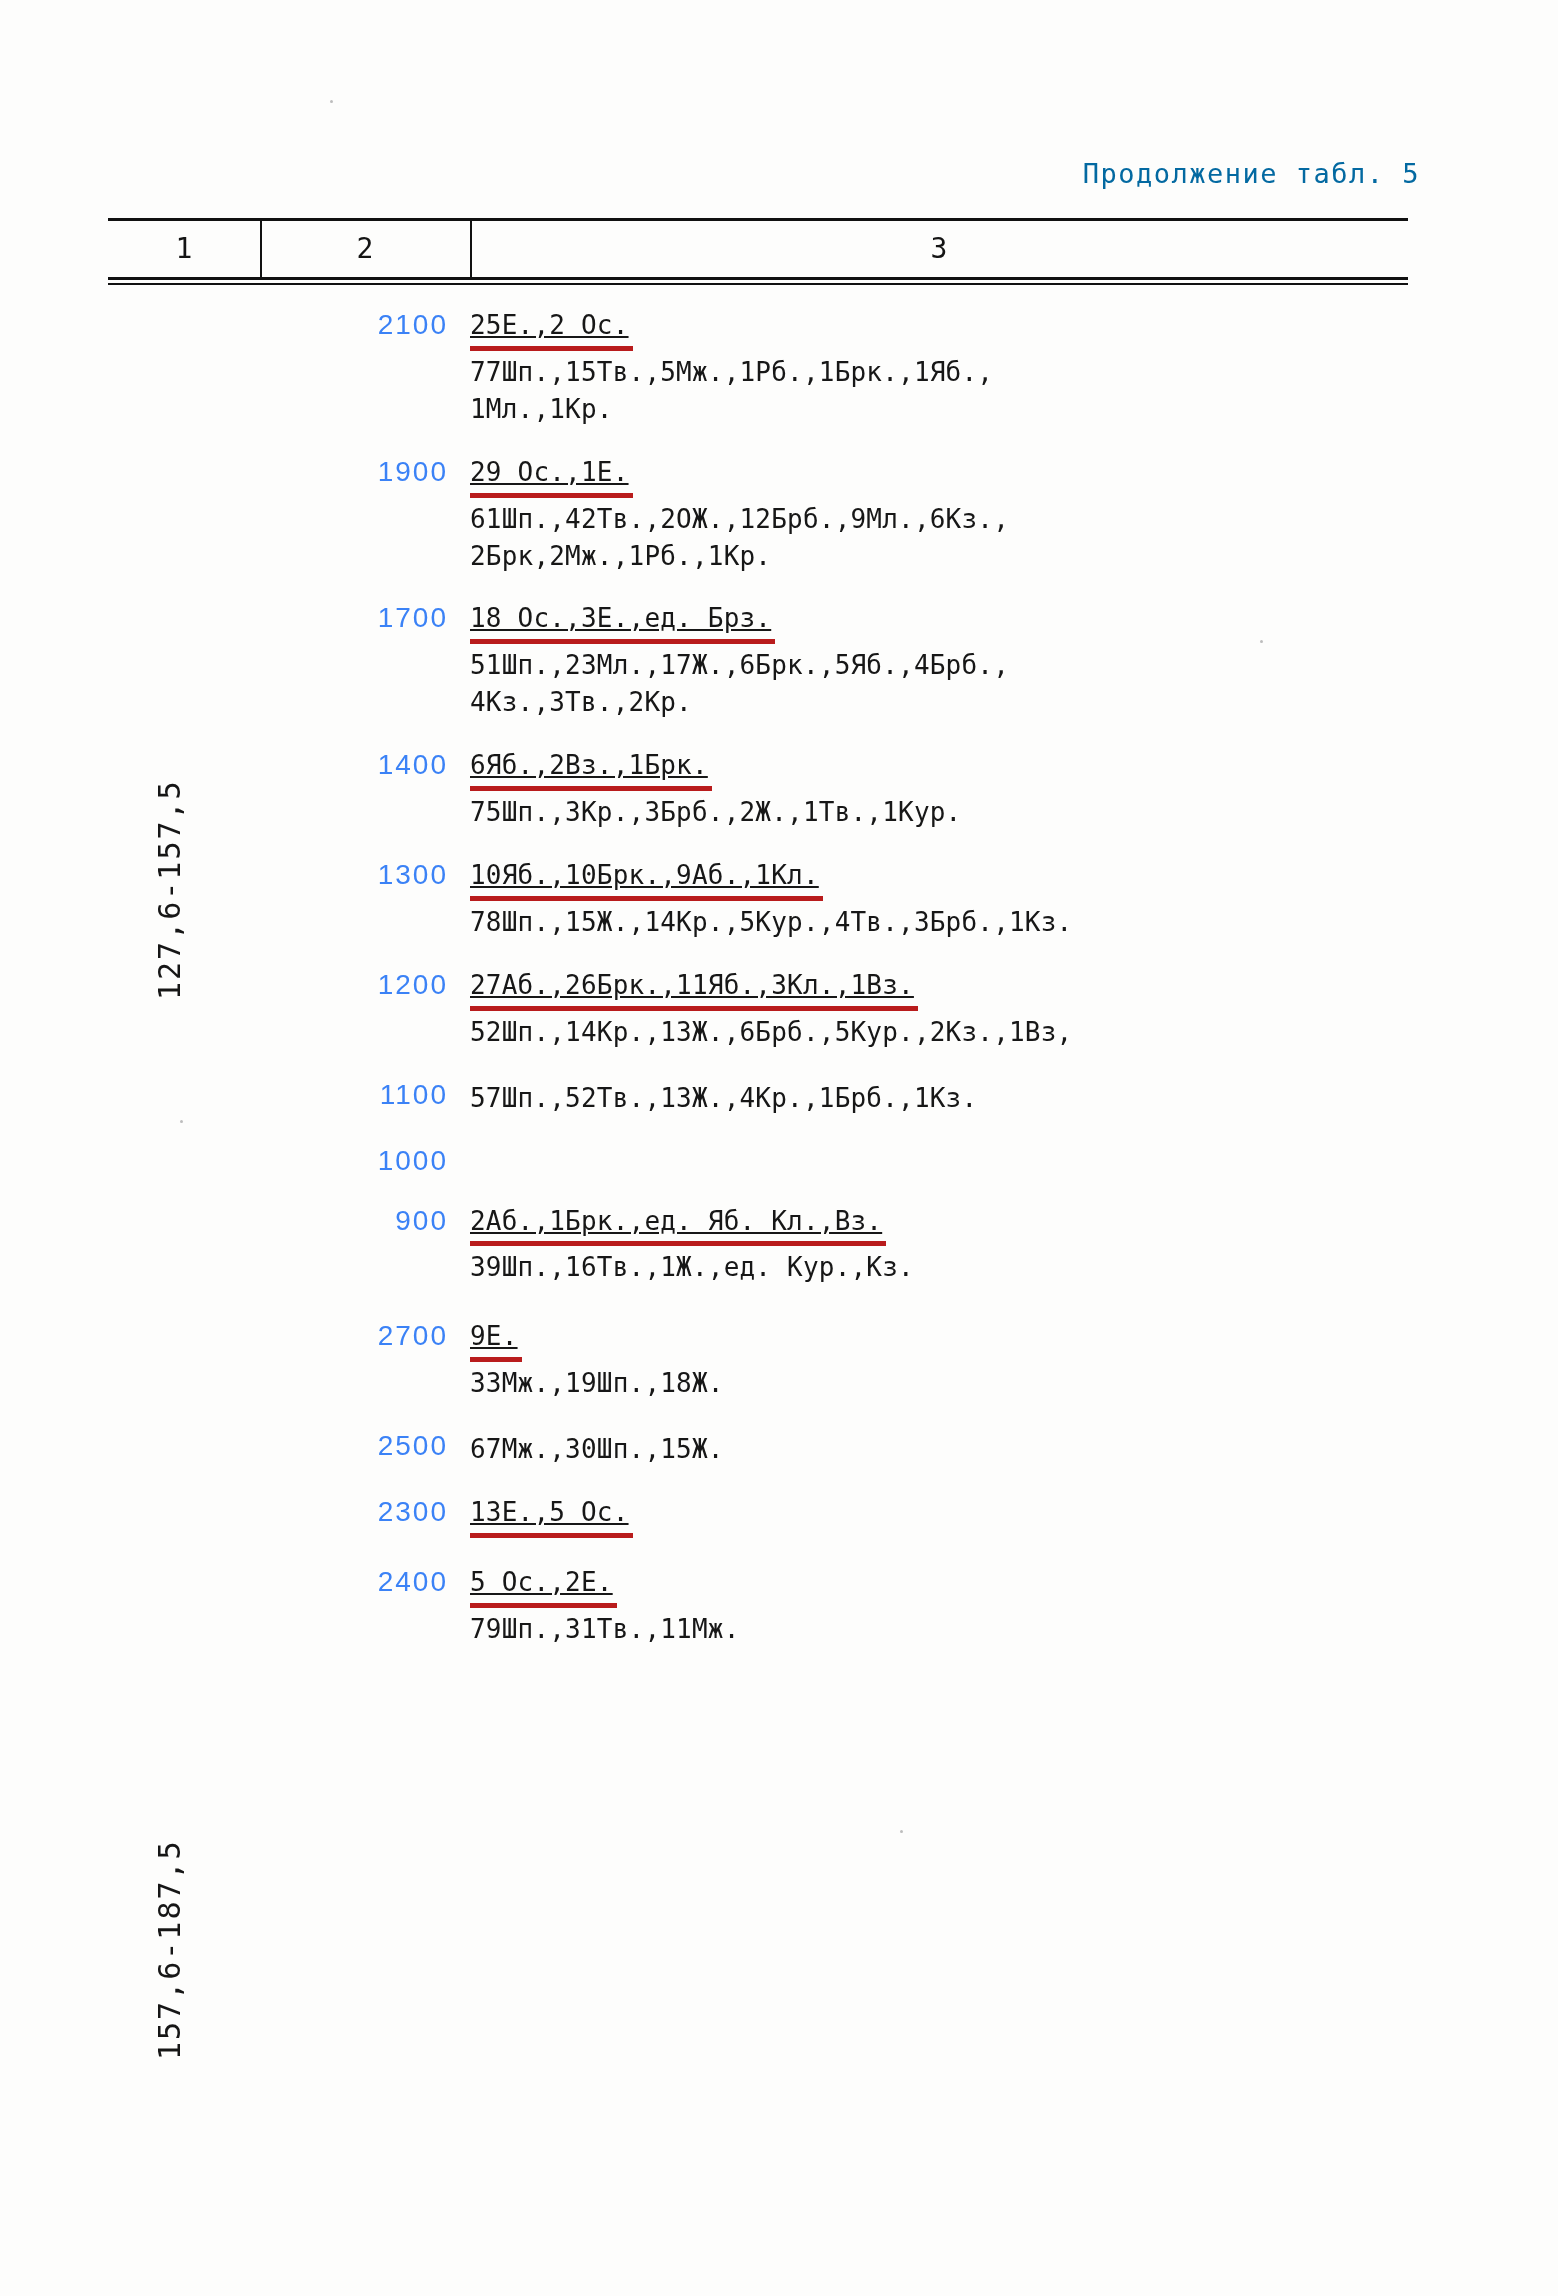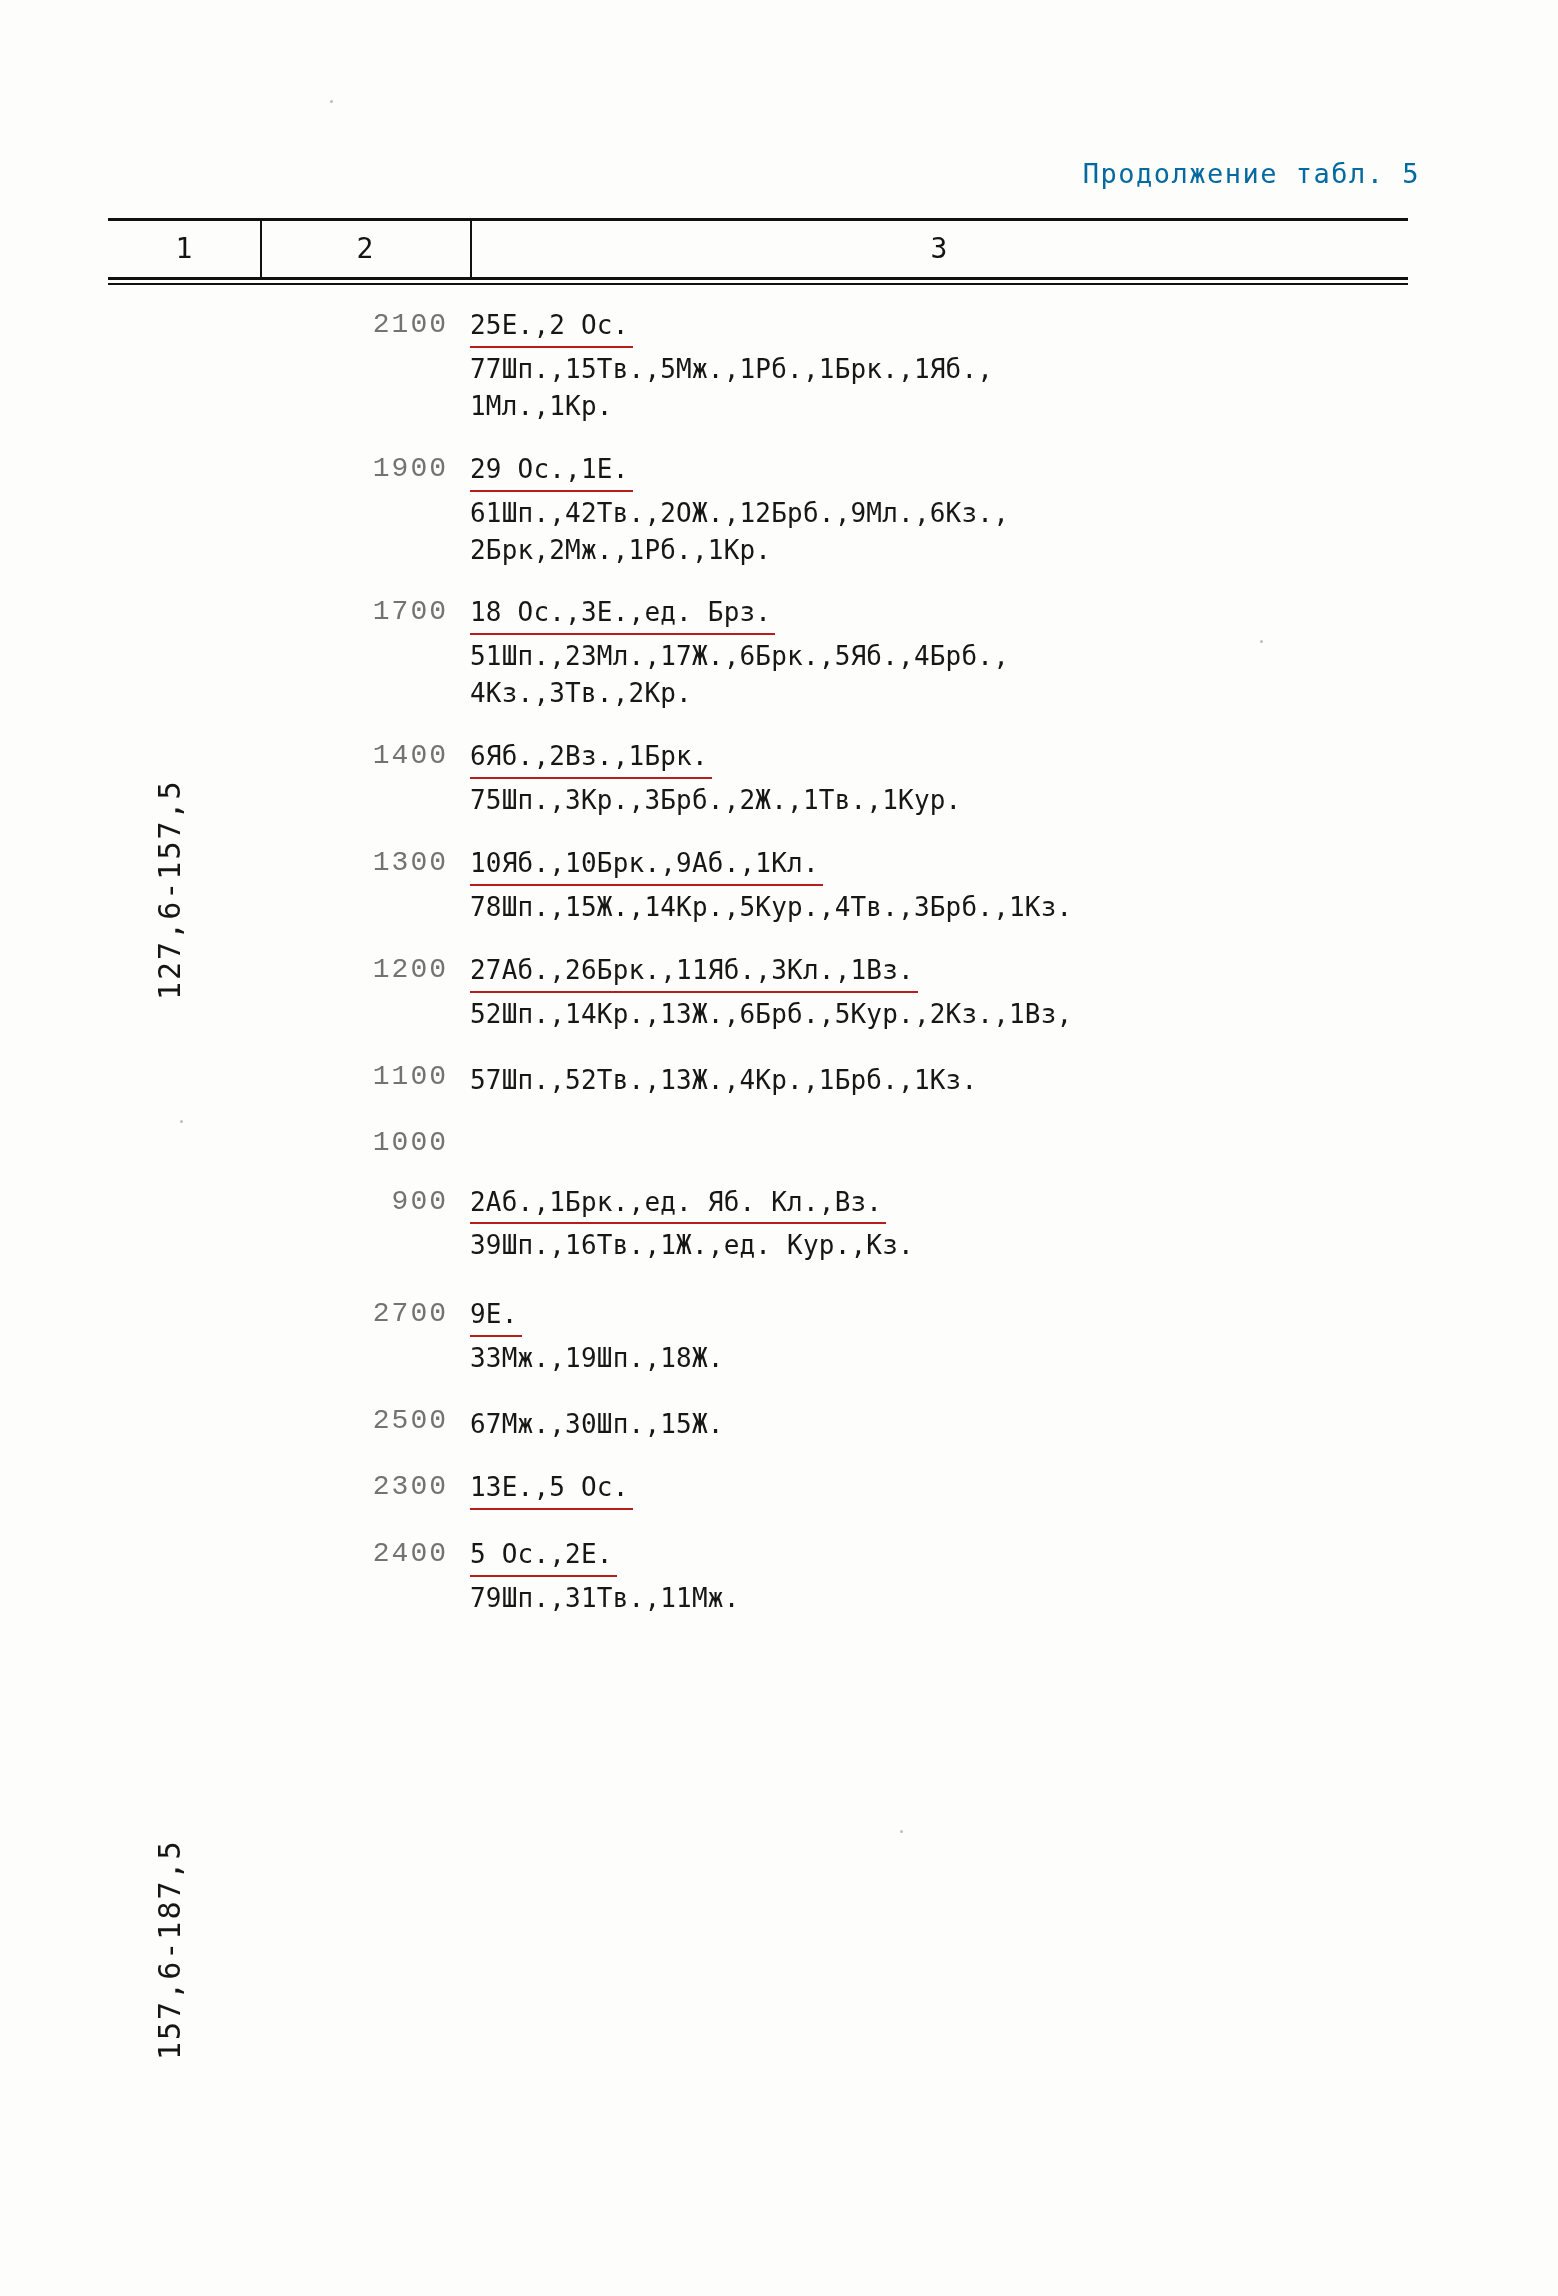--- a/index.html
+++ b/index.html
@@ -84,39 +84,40 @@
     display: flex;
     align-items: flex-start;
     margin-bottom: 26px;
   }
   .row.gap-big { margin-bottom: 32px; }
   .cell-num {
     width: 362px;
     text-align: right;
     padding-right: 22px;
     box-sizing: border-box;
-    font-family: Liberation Mono, monospace;
+    font-family: Liberation Sans, sans-serif;
     font-size: 28px;
     letter-spacing: 2px;
     padding-top: 2px;
-    color: #737373;
+    color: #3b82f6;
   }
   .cell-desc {
     flex: 1;
     font-family: "DejaVu Sans Mono", monospace;
     font-size: 26px;
     line-height: 1.42;
     color: #171717;
     letter-spacing: 0.2px;
   }
   .frac-top {
     display: inline-block;
-    border-bottom: 2px solid #b91c1c;
+    border-bottom: 5px solid #b91c1c;
     padding-bottom: 2px;
     padding-right: 4px;
+    text-decoration: underline;
   }
   .frac-bottom {
     display: block;
     padding-top: 3px;
   }
   .frac-line3 { display: block; }
 
   
   .side-label {
     position: absolute;

